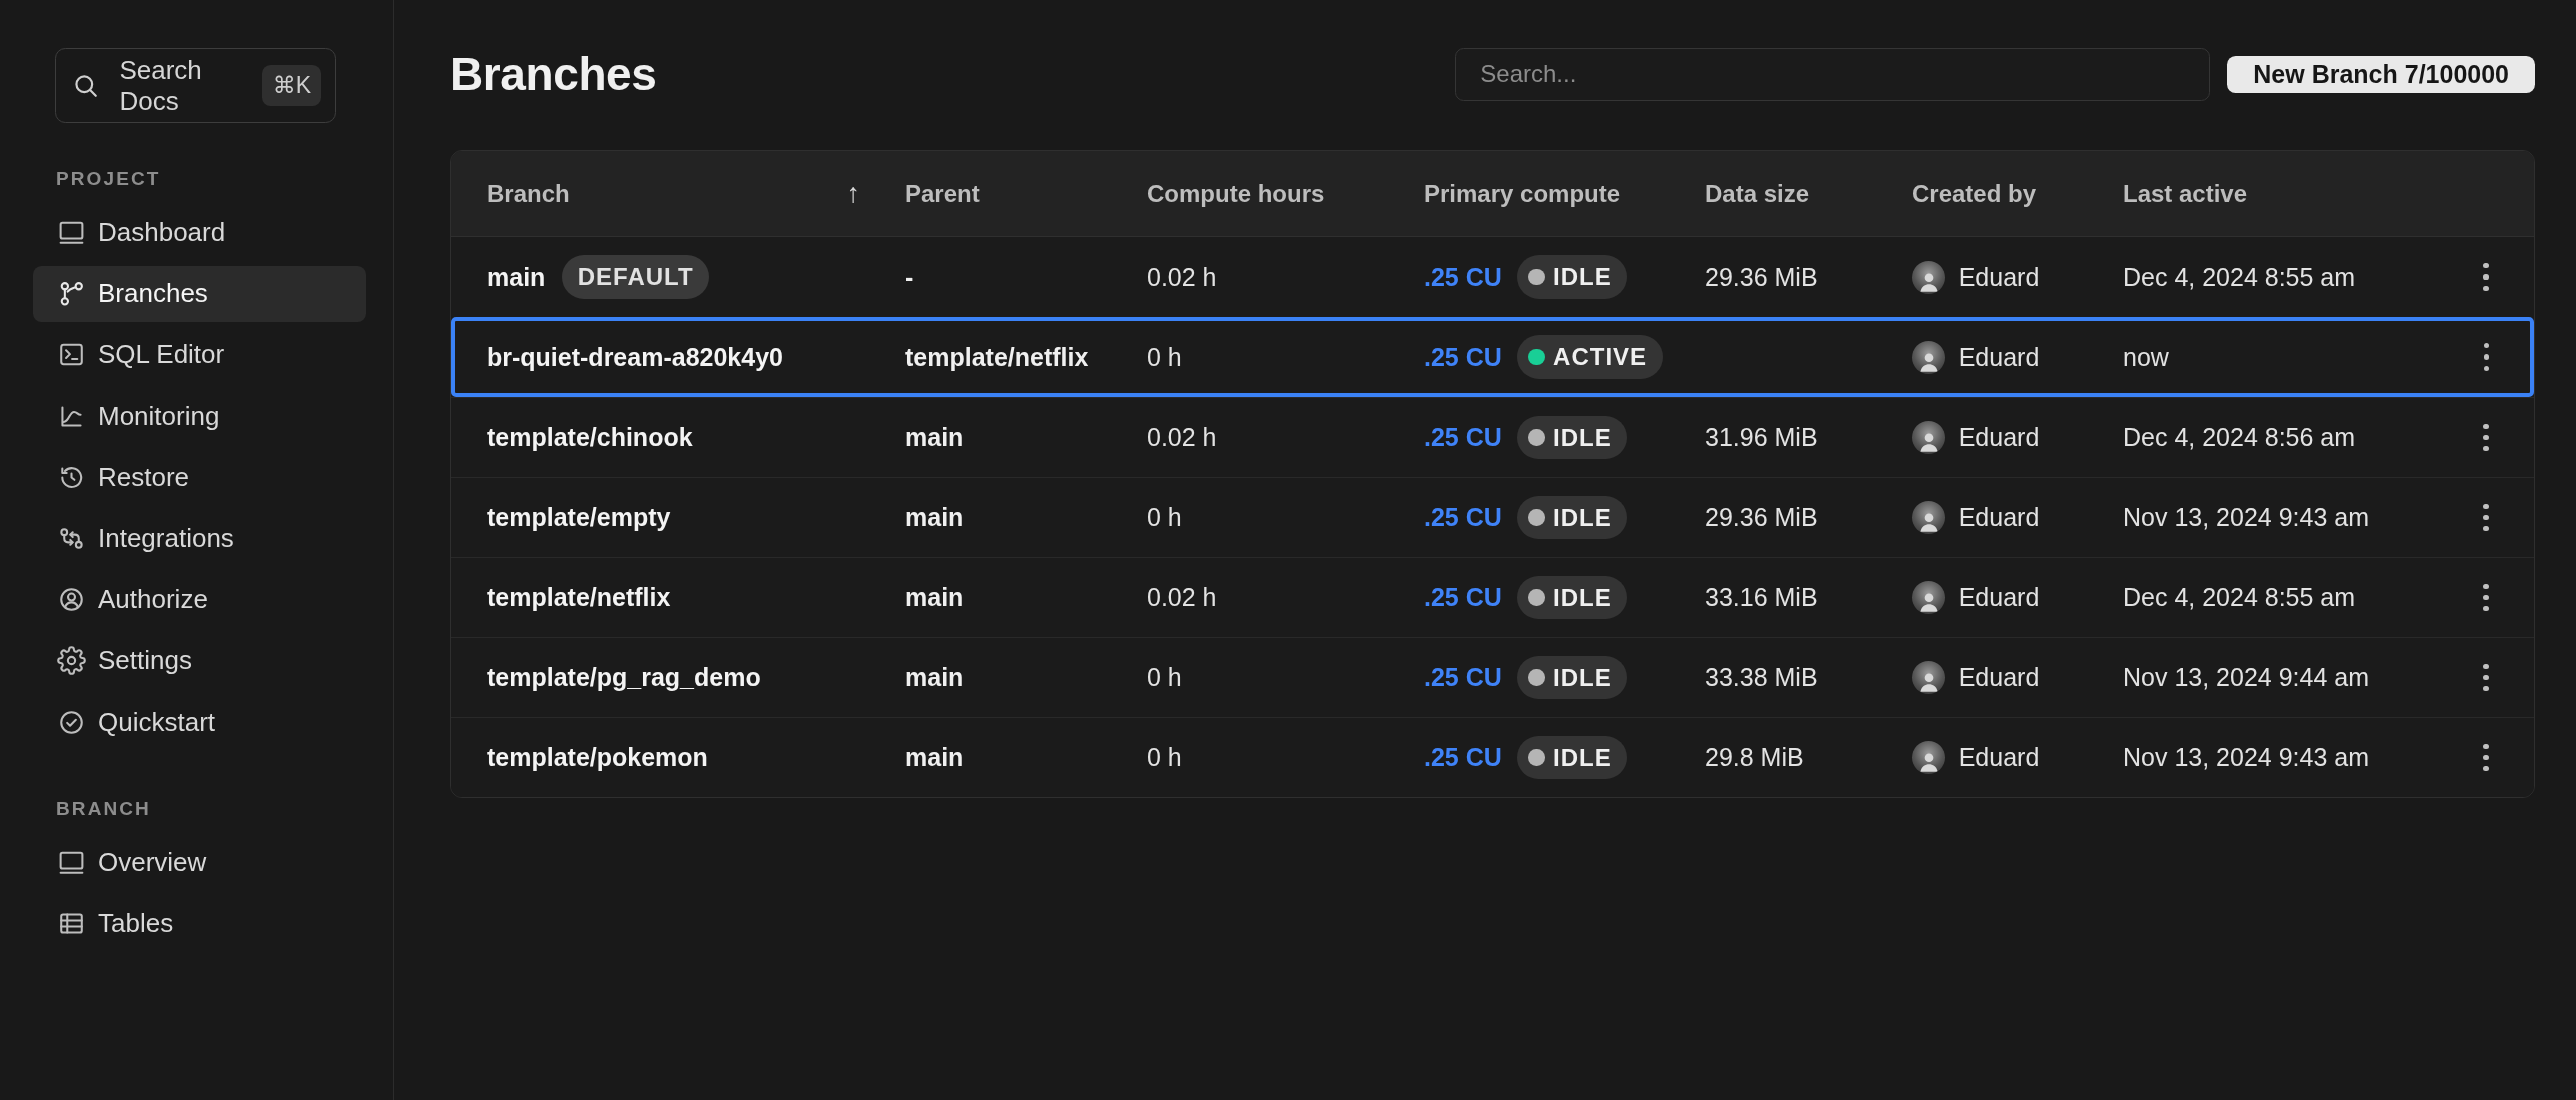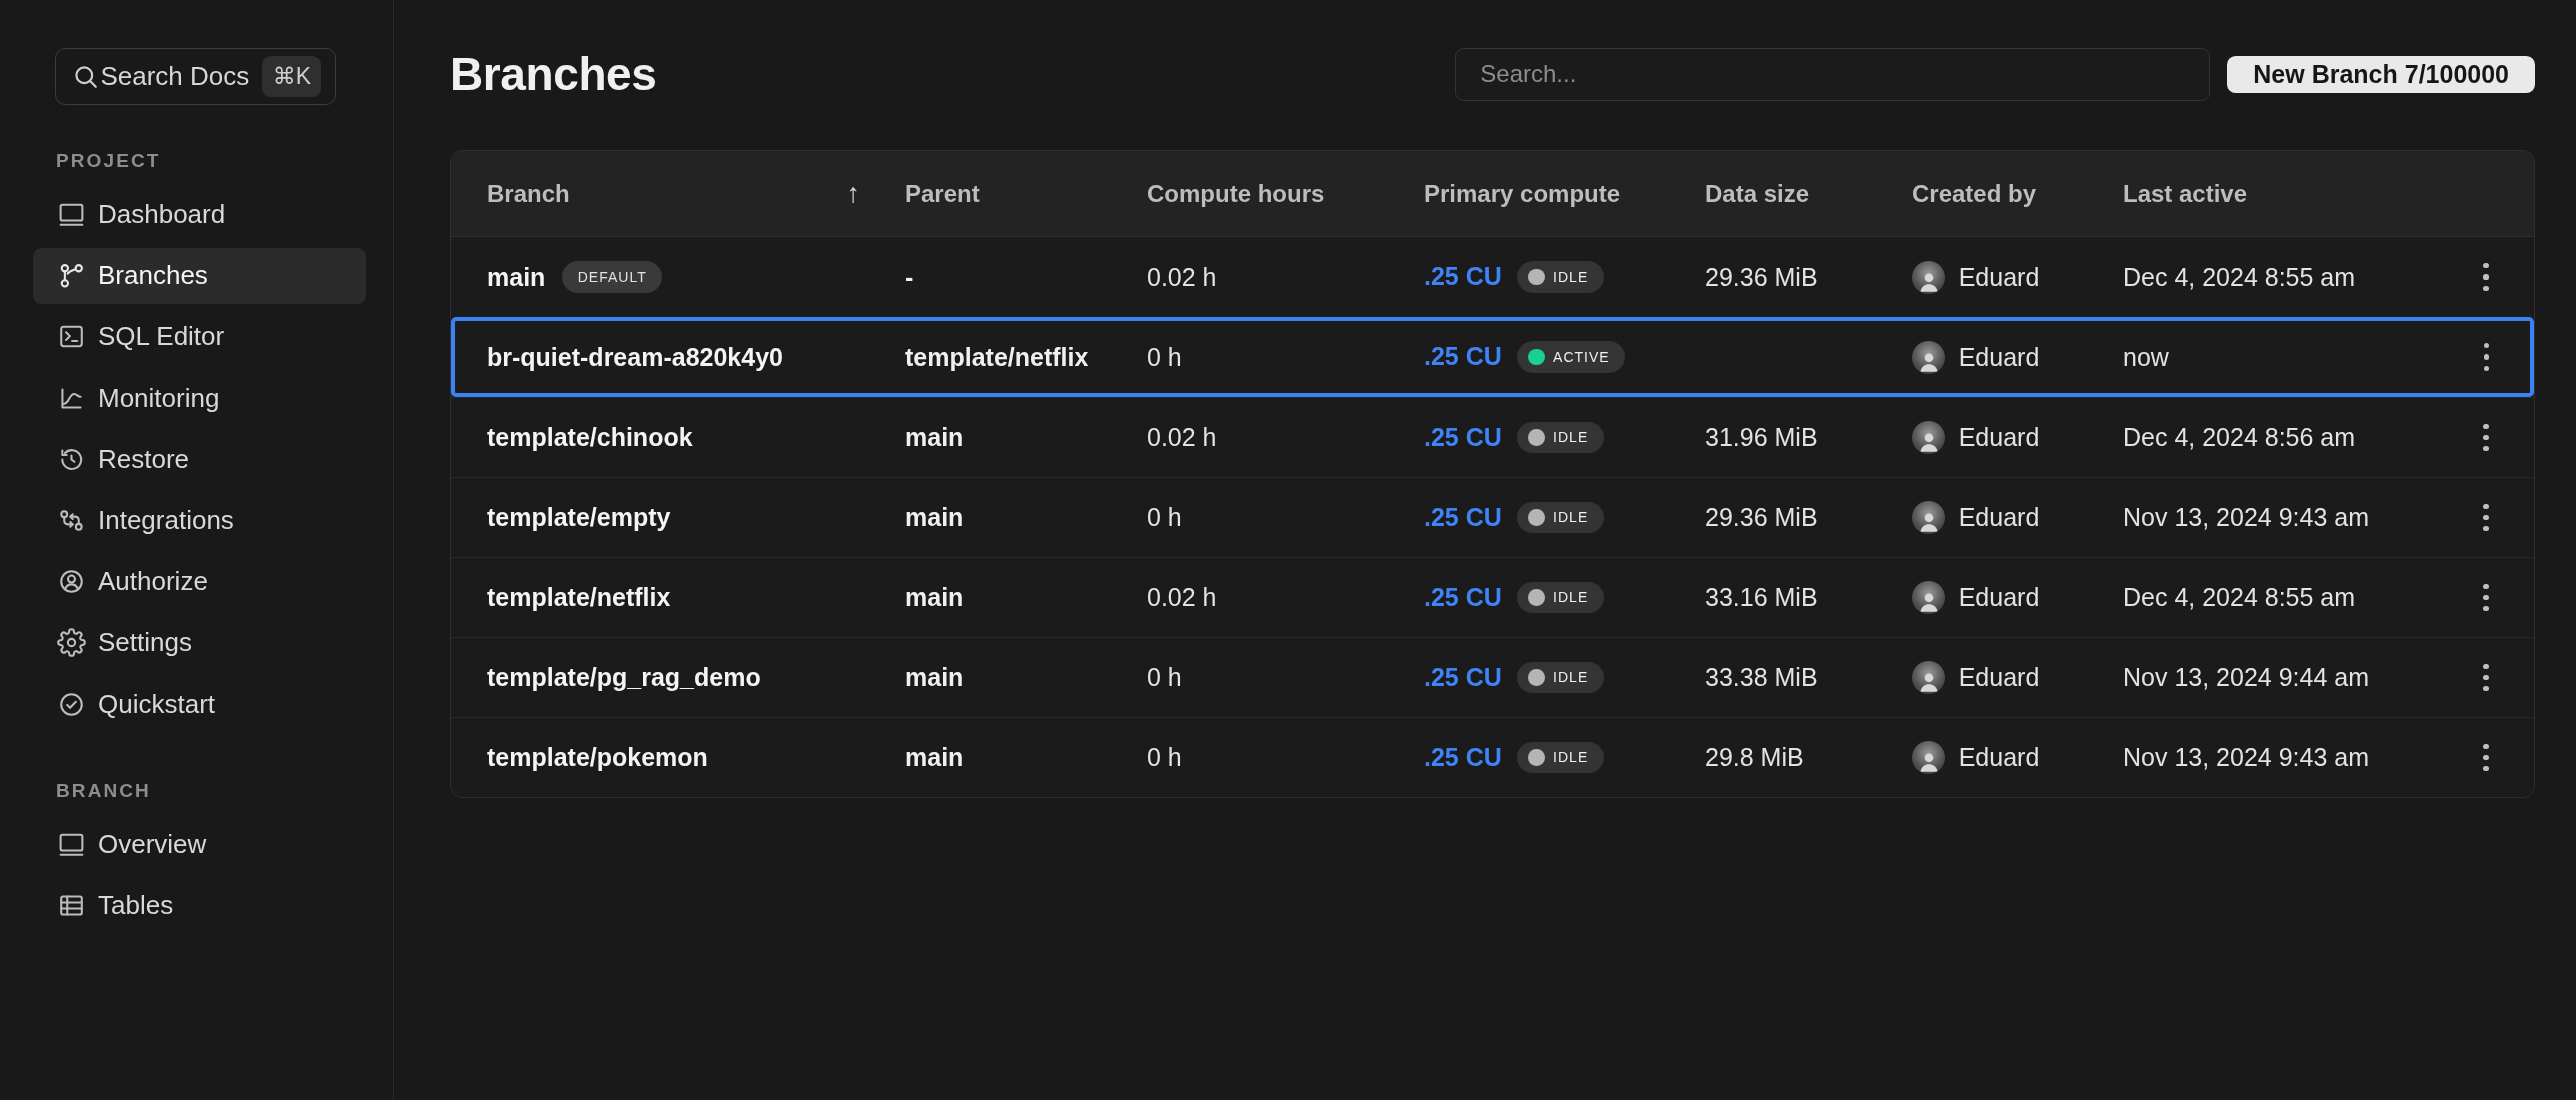--- a/index.html
+++ b/index.html
@@ -8,23 +8,23 @@
   .app {
     position:relative; width:2576px; height:1101px;
     background:#191919; color:#ededed; overflow:hidden;
   }
   
   .sidebar {
     position:absolute; left:0; top:0; width:394px; height:100%;
     background:#191919; border-right:0.9px solid #2c2c2c;
   }
   .search-docs {
-    margin:48px 56px 0 55px; height:57px; width:281px;
+    margin:48px 56px 0 55px; height:75px; width:281px;
     border:1.7px solid #3d3d3d; border-radius:10.3px;
-    display:flex; align-items:center; padding:0 13.7px 0 15.4px;
+    display:flex; align-items:center; gap:19px; padding:0 13.7px 0 15.4px;
     color:#d6d6d6; font-size:26px; cursor:pointer; background:transparent;
   }
   .search-docs .icon { display:flex; color:#cfcfcf; }
   .search-docs .kbd {
     margin-left:auto; background:#2f2f2f; color:#cfcfcf;
     border-radius:8.6px; padding:6.8px 10.3px; font-size:23px;
   }
   .nav-section-label {
     margin:45px 0 12px 56px; font-size:19px; letter-spacing:2.1px;
     color:#8d8d8d; font-weight:700;
@@ -79,21 +79,21 @@
   .trow.highlighted {
     border:4.3px solid var(--accent,#3b82f6); border-radius:5.1px;
     padding-left:32px; padding-right:7.7px;
   }
   .cell { font-size:25px; color:#e3e3e3; display:flex; align-items:center; min-width:0; }
   .branch-cell { gap:17px; }
   .branch-name { font-weight:700; color:#f4f4f4; white-space:nowrap; }
   .parent-cell { font-weight:700; color:#f0f0f0; }
   .pill {
     background:#3a3a3a; color:#e2e2e2; border-radius:855px;
-    font-size:14px; font-weight:400; letter-spacing:1px;
+    font-size:24px; font-weight:700; letter-spacing:1px;
     padding:7.7px 15.4px; display:inline-flex; align-items:center; white-space:nowrap;
   }
   .compute-cell { gap:15.4px; }
   .cu { color:var(--accent-text,#3f83f8); font-weight:700; }
   .status-pill { background:#343434; gap:8.6px; padding:7.7px 15.4px 7.7px 11px; color:#f0f0f0; }
   .dot { width:16.3px; height:16.3px; border-radius:50%; background:#b5b5b5; display:inline-block; }
   .creator-cell { gap:13.7px; }
   .avatar {
     width:33px; height:33px; border-radius:50%; overflow:hidden; flex:none;
     background:radial-gradient(circle at 50% 38%, #9a9a9a 0%, #555 55%, #2d2d2d 100%);

